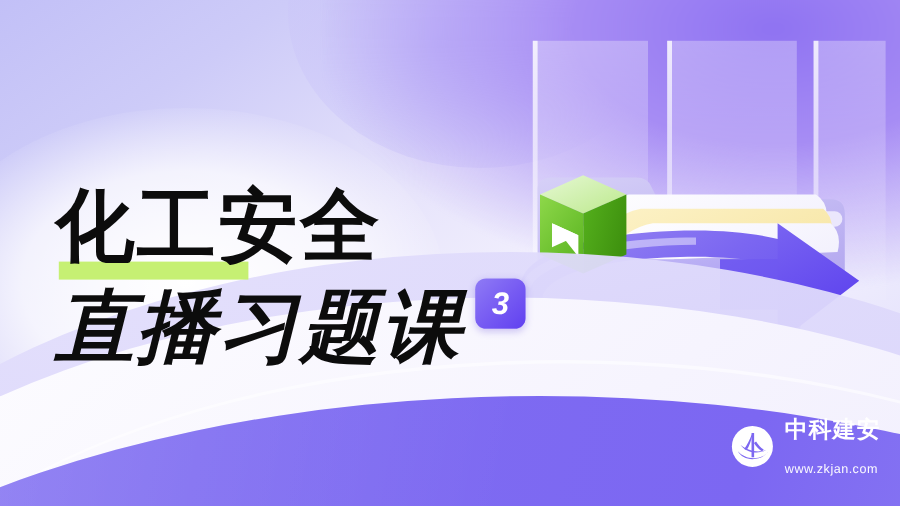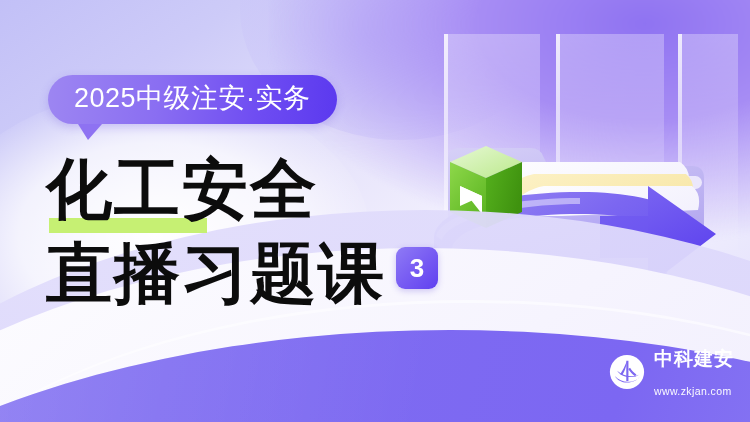--- a/index.html
+++ b/index.html
@@ -73,21 +73,21 @@
   #headline{position:absolute;left:46px;top:148px;width:420px;}
   .hl-row{position:relative;height:84px;}
   .hl-text{
     position:relative;z-index:2;color:#0c0c0c;
     font-family:"Liberation Serif","DejaVu Serif",serif;
     font-size:66px;font-weight:700;letter-spacing:2px;line-height:84px;white-space:nowrap;
   }
   #green-mark{
     position:absolute;z-index:1;left:3px;top:70px;width:158px;height:15px;background:#c6f073;
   }
-  #row2{display:flex;align-items:center;gap:0;}
+  #row2{display:flex;align-items:flex-start;gap:0;font-style:italic;}
   #num-badge{
     position:relative;margin-left:10px;margin-bottom:13px;
     width:42px;height:42px;border-radius:9px;
     background:linear-gradient(135deg,#8f7bf5 0%,#7a5ff3 45%,#6040f0 100%);
     box-shadow:0 2px 6px rgba(80,50,210,.25);
     display:flex;align-items:center;justify-content:center;flex:0 0 auto;
   }
   #num-badge span{
     color:#fff;font-family:"Liberation Sans",sans-serif;font-size:26px;font-weight:700;line-height:1;
   }
@@ -212,26 +212,20 @@
       </g>
     </svg>
   </div>
 
   <div class="band-soft"></div>
   <div class="band-light"></div>
   <div class="band-thin"></div>
   <div class="band-main"></div>
   <div class="band-main-hi"></div>
 
-  <div id="pill-wrap">
-    <div id="pill">
-      <div id="pill-text">2025中级注安·实务</div>
-      <div id="pill-tail"></div>
-    </div>
-  </div>
 
   <div id="headline">
     <div class="hl-row">
       <div id="green-mark"></div>
       <div class="hl-text">化工安全</div>
     </div>
     <div class="hl-row" id="row2">
       <div class="hl-text">直播习题课</div>
       <div id="num-badge">
         <span>3</span>

